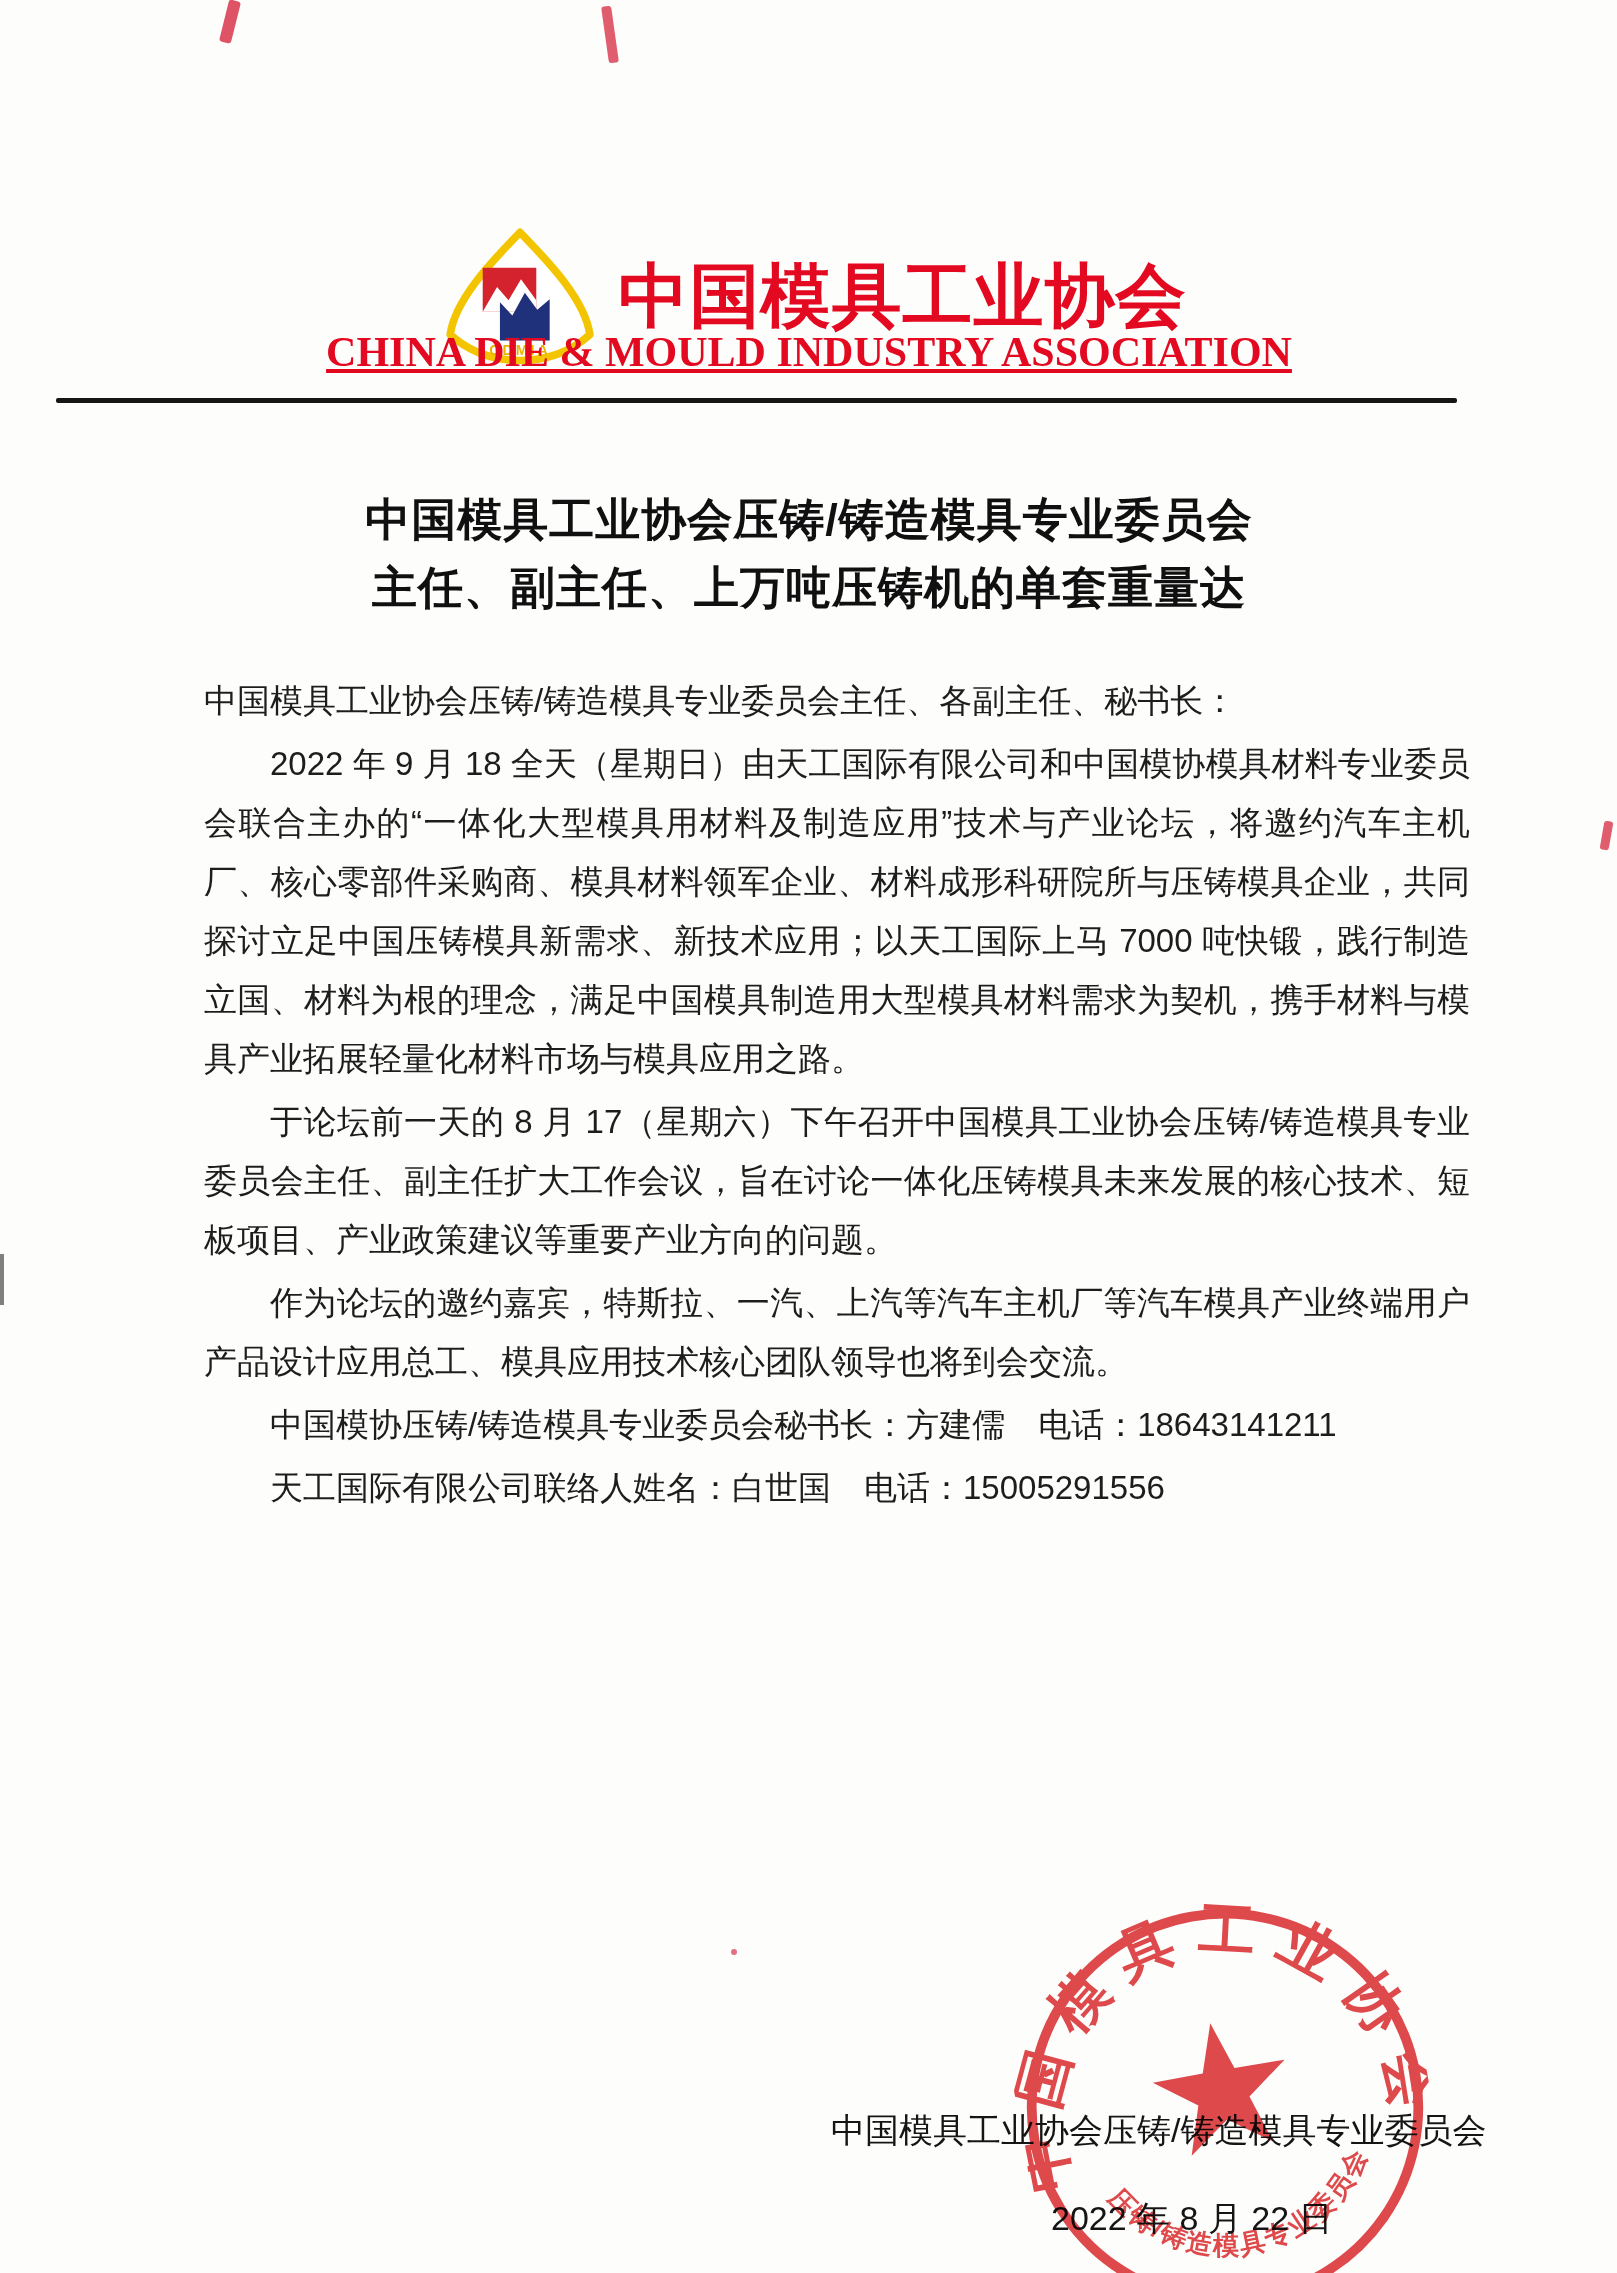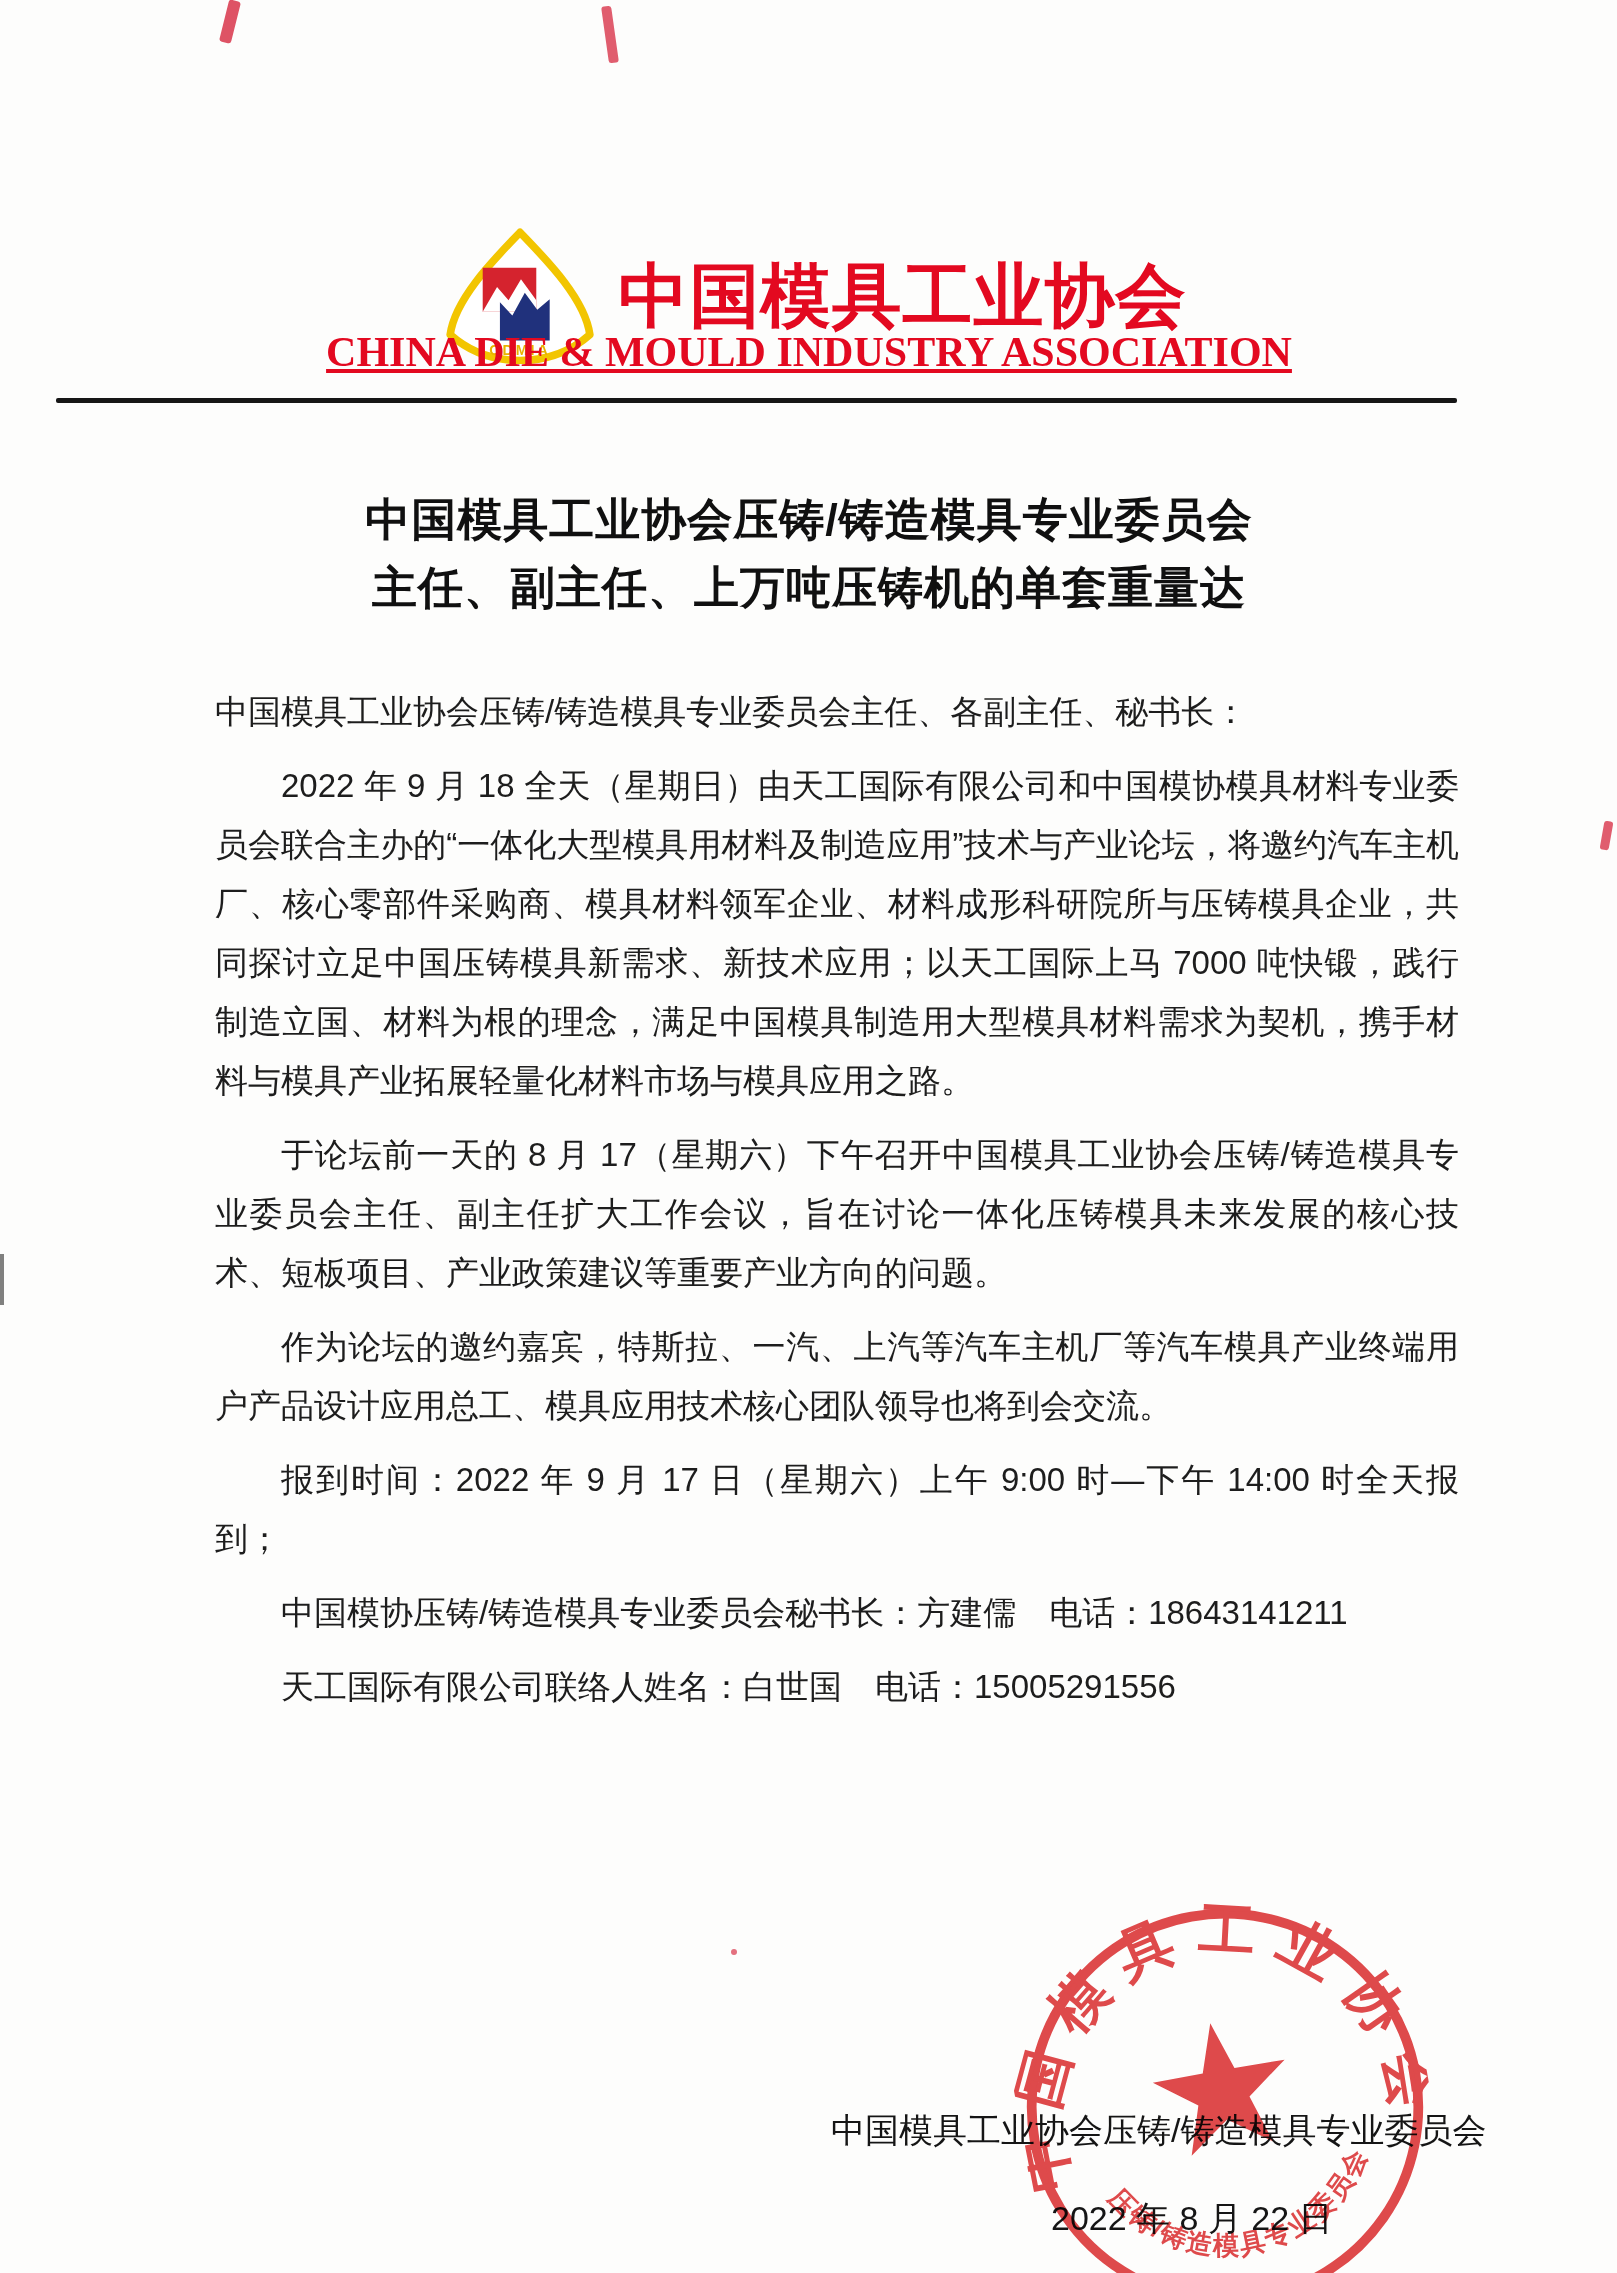--- a/index.html
+++ b/index.html
@@ -38,21 +38,21 @@
     position:absolute;top:486px;left:0;width:100%;margin:0;
     text-align:center;font-size:45px;font-weight:900;color:#101010;
     line-height:68px;letter-spacing:1px;
   }
   .doc-title .t-line{display:block;}
   
   .body{
     position:absolute;top:667px;left:200px;width:1274px;
     font-size:33px;line-height:59px;color:#1d1d1d;
   }
-  .body p{margin:15px;text-indent:2em;text-align:justify;}
+  .body p{margin:4px;text-indent:2em;text-align:justify;}
   .body p.salutation{text-indent:0;}
   .body b{font-weight:normal;}
   
   .signature{
     position:absolute;top:2108px;left:831px;
     font-size:34px;color:#151515;white-space:nowrap;
   }
   .date{
     position:absolute;top:2196px;left:1051px;
     font-size:34px;color:#151515;white-space:nowrap;
@@ -112,21 +112,20 @@
   <h1 class="doc-title">
     <span class="t-line">中国模具工业协会压铸/铸造模具专业委员会</span>
     <span class="t-line">主任、副主任、上万吨压铸机的单套重量达</span>
   </h1>
 
   <main class="body">
     <p class="salutation">中国模具工业协会压铸/铸造模具专业委员会主任、各副主任、秘书长：</p>
     <p><span>2022 年 9 月 18 全天（星期日）由天工国际有限公司和中国模协模具材料专业委员会联合主办的</span><b>“一体化大型模具用材料及制造应用”技术与产业论坛</b><span>，将邀约汽车主机厂、核心零部件采购商、模具材料领军企业、材料成形科研院所与压铸模具企业，共同探讨立足中国压铸模具新需求、新技术应用；以天工国际上马 7000 吨快锻，践行制造立国、材料为根的理念，满足中国模具制造用大型模具材料需求为契机，携手材料与模具产业拓展轻量化材料市场与模具应用之路。</span></p>
     <p><span>于论坛前一天的 8 月 17（星期六）下午召开</span><b>中国模具工业协会压铸/铸造模具专业委员会主任、副主任扩大工作会议</b><span>，旨在讨论一体化压铸模具未来发展的核心技术、短板项目、产业政策建议等重要产业方向的问题。</span></p>
     <p>作为论坛的邀约嘉宾，特斯拉、一汽、上汽等汽车主机厂等汽车模具产业终端用户产品设计应用总工、模具应用技术核心团队领导也将到会交流。</p>
-    <p>报到时间：2022 年 9 月 17 日（星期六）上午 9:00 时—下午 14:00 时全天报到；</p>
     <p>中国模协压铸/铸造模具专业委员会秘书长：方建儒　电话：18643141211</p>
     <p>天工国际有限公司联络人姓名：白世国　电话：15005291556</p>
   </main>
 
   <div class="signature">中国模具工业协会压铸/铸造模具专业委员会</div>
   <div class="date">2022 年 8 月 22 日</div>
 
   <svg class="stamp" viewBox="0 0 420 420" aria-hidden="true">
     <defs>
       <path id="ringPath" d="M 45 270 A 172 172 0 1 1 375 270" fill="none"></path>

